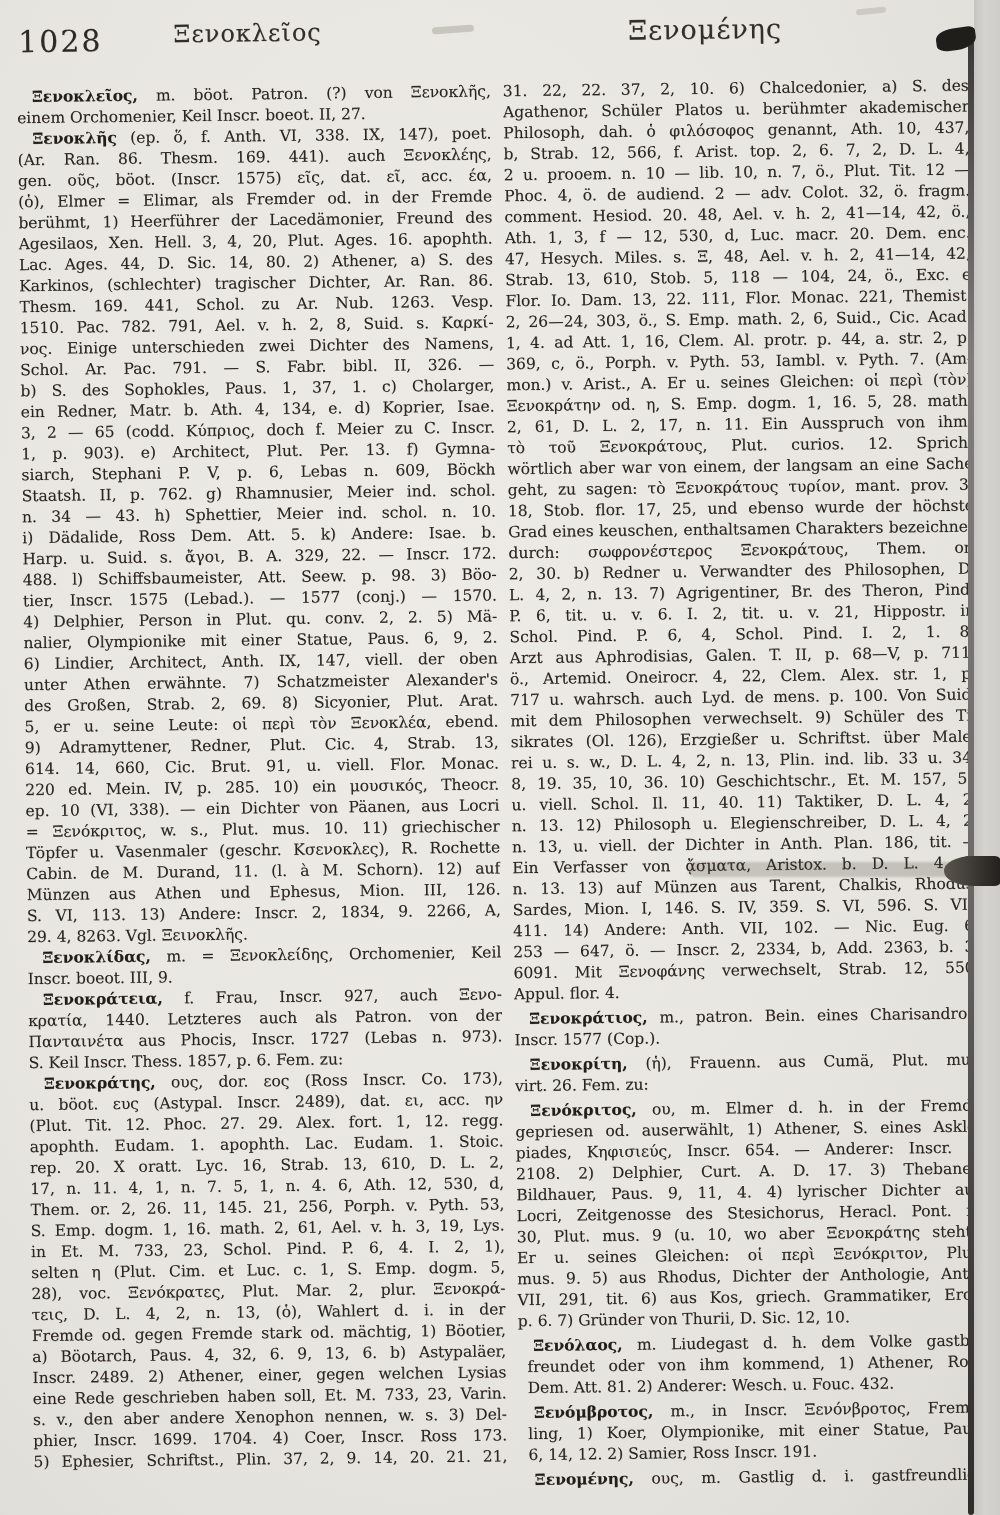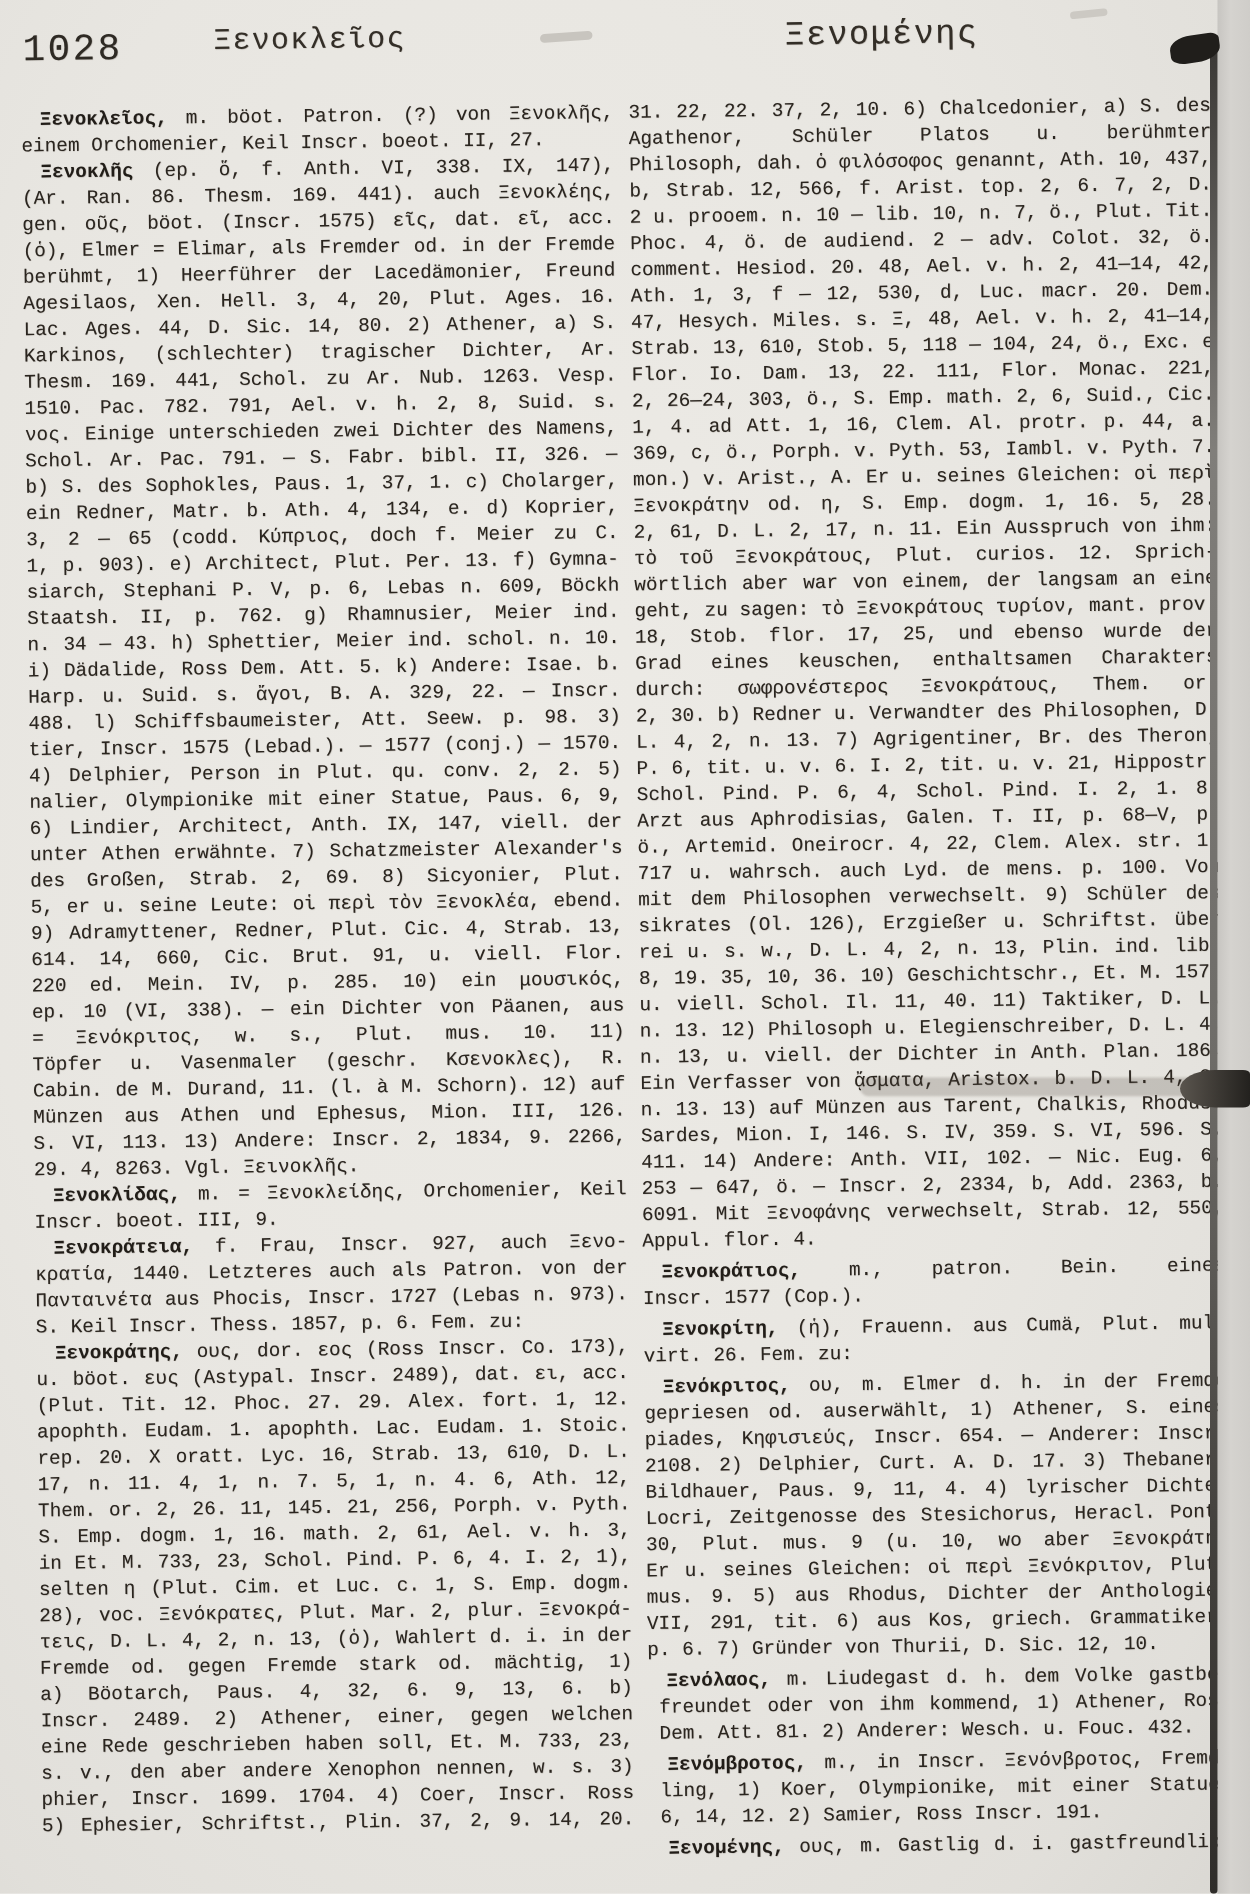--- a/index.html
+++ b/index.html
@@ -1,21 +1,21 @@
 <!DOCTYPE html>
 <html><head>
 <meta charset="utf-8">
 <style>
   html,body{margin:0;padding:0;}
   body{
     width:1000px;height:1515px;position:relative;overflow:hidden;
     font-family:"DejaVu Serif","Liberation Serif",serif;
     background:radial-gradient(ellipse at 42% 38%, #edebe6 0%, #e8e6e1 55%, #e1dfda 85%, #d9d7d2 100%);
   }
-  #sheet{position:absolute;inset:0;font-family:Liberation Mono, monospace;}
+  #sheet{position:absolute;inset:0;}
   #content{
     position:absolute;inset:0;
     transform:rotate(-0.7deg);transform-origin:30px 30px;
     color:#2a251f;
     text-shadow:0.3px 0.3px 0.6px rgba(60,50,40,0.35);
   }
   .pgnum{position:absolute;left:18px;top:24px;font-size:30px;letter-spacing:2px;color:#2e2a24;}
   .runhead{position:absolute;top:22px;text-align:center;letter-spacing:1px;color:#332e27;}
   #head-left{left:135px;width:225px;font-size:24px;}
   #head-right{left:590px;width:230px;font-size:27px;}

